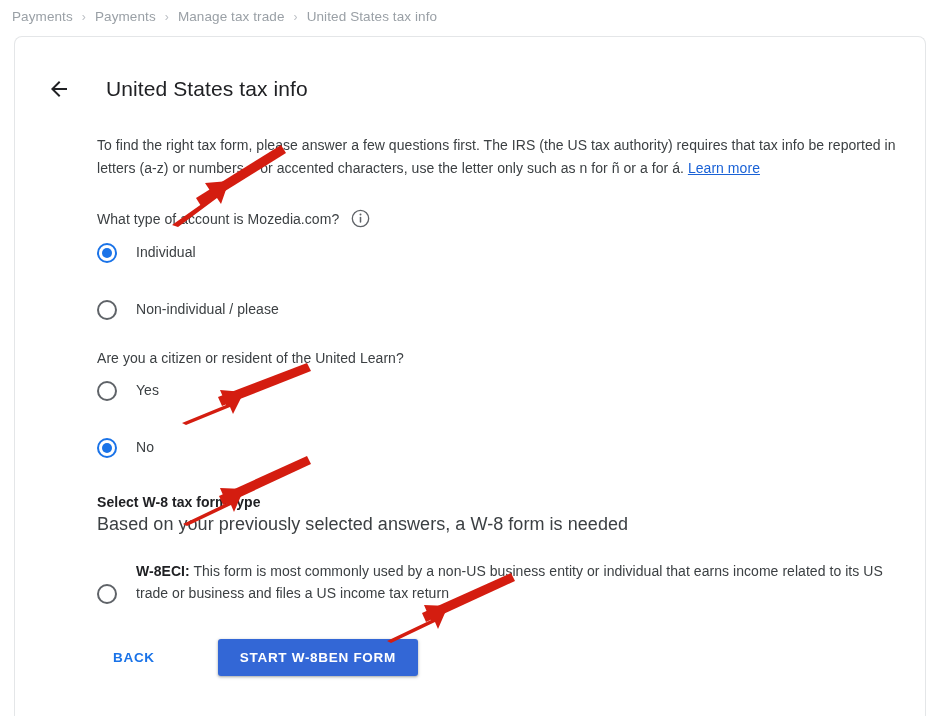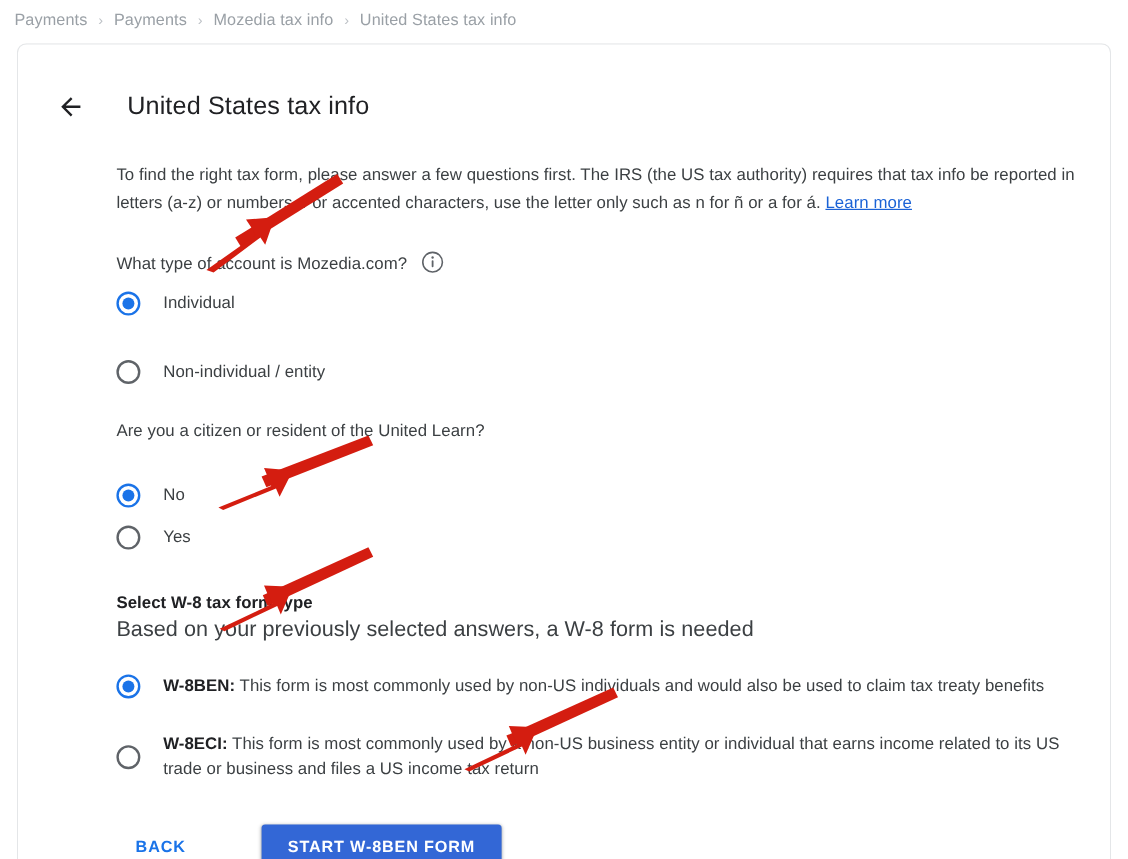--- a/index.html
+++ b/index.html
@@ -106,21 +106,21 @@
     height: 19px;
     flex: none;
     cursor: pointer;
     display: inline-flex;
   }
   .info-icon svg { display: block; }
 
   
   .radio-row {
     display: flex;
-    align-items: center;
+    align-items: flex-end;
     margin-top: 16px;
     cursor: pointer;
   }
   .radio-row.tight { margin-top: 14px; }
   .radio-row.spaced { margin-top: 36px; }
   .radio-row.opt { margin-top: 26px; }
 
   .radio {
     width: 20px;
     height: 20px;
@@ -213,21 +213,21 @@
   }
 </style>
 </head>
 <body>
 
 <nav class="breadcrumb">
   <span class="crumb">Payments</span>
   <span class="crumb-sep">›</span>
   <span class="crumb">Payments</span>
   <span class="crumb-sep">›</span>
-  <span class="crumb">Mozedia tax info</span>
+  <span class="crumb">Manage tax trade</span>
   <span class="crumb-sep">›</span>
   <span class="crumb current">United States tax info</span>
 </nav>
 
 <section class="card">
 
   <div class="card-header">
     <div class="back-arrow">
       <svg width="24" height="24" viewBox="0 0 24 24" aria-hidden="true">
         <path d="M20 11H7.8l5.6-5.6L12 4l-8 8 8 8 1.4-1.4L7.8 13H20z" fill="#202124"></path>
@@ -251,44 +251,40 @@
       </span>
     </div>
 
     <div class="radio-row tight">
       <span class="radio checked"></span>
       <span class="radio-label">Individual</span>
     </div>
 
     <div class="radio-row spaced">
       <span class="radio"></span>
-      <span class="radio-label">Non-individual / entity</span>
+      <span class="radio-label">Non-individual / please</span>
     </div>
 
     <div class="question">
       <span>Are you a citizen or resident of the United Learn?</span>
+    </div>
+
+    <div class="radio-row tight">
+      <span class="radio"></span>
+      <span class="radio-label">Yes</span>
     </div>
 
     <div class="radio-row spaced">
       <span class="radio checked"></span>
       <span class="radio-label">No</span>
     </div>
 
-    <div class="radio-row tight">
-      <span class="radio"></span>
-      <span class="radio-label">Yes</span>
-    </div>
-
     <div class="section-head">Select W-8 tax form type</div>
     <div class="section-sub">Based on your previously selected answers, a W-8 form is needed</div>
 
-    <div class="radio-row opt form-opt">
-      <span class="radio checked"></span>
-      <span class="radio-label"><span class="bold">W-8BEN:</span><span> This form is most commonly used by non-US individuals and would also be used to claim tax treaty benefits</span></span>
-    </div>
 
     <div class="radio-row opt form-opt">
       <span class="radio"></span>
       <span class="radio-label"><span class="bold">W-8ECI:</span><span> This form is most commonly used by a non-US business entity or individual that earns income related to its US trade or business and files a US income tax return</span></span>
     </div>
 
     <div class="actions">
       <button class="btn-text">BACK</button>
       <button class="btn-primary">START W-8BEN FORM</button>
     </div>

